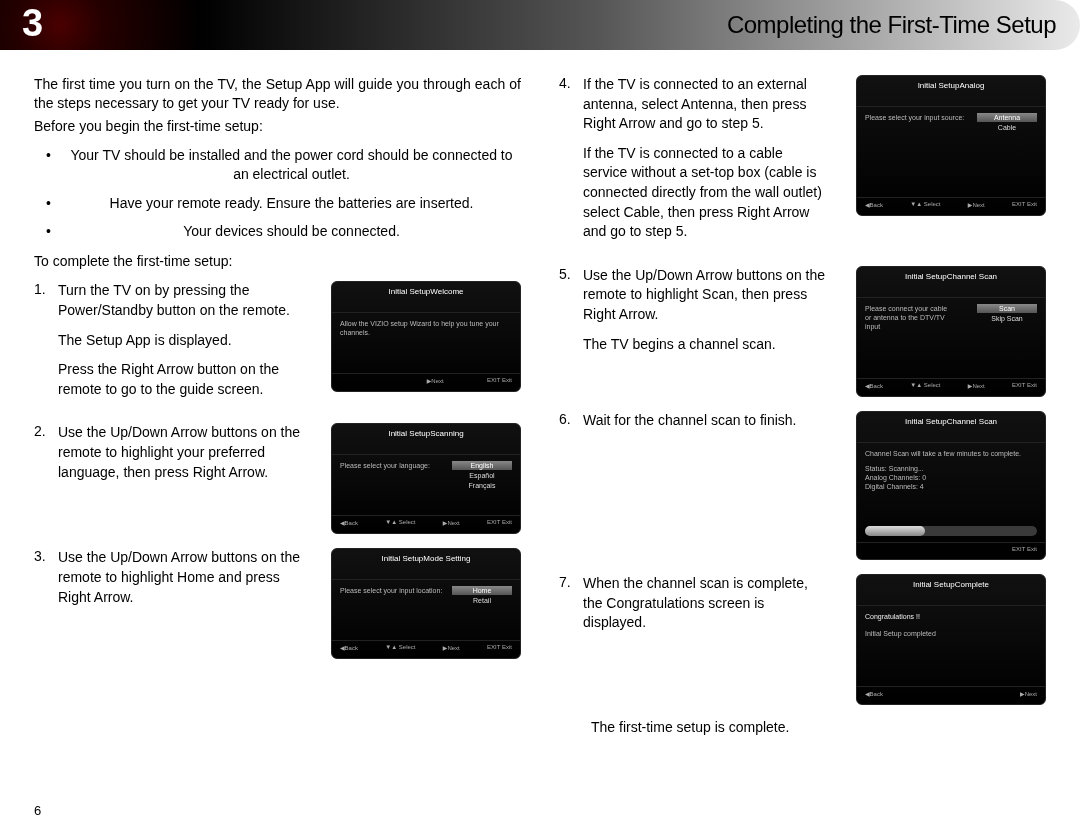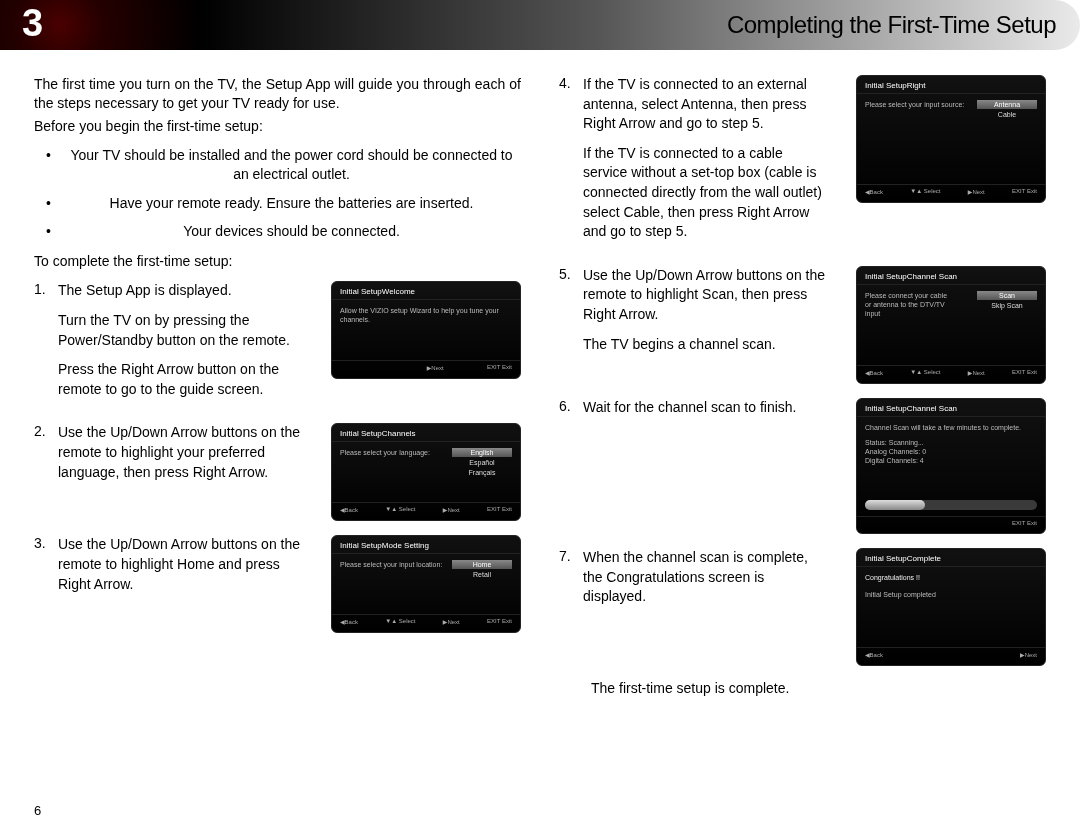--- a/index.html
+++ b/index.html
@@ -71,22 +71,22 @@
     background: linear-gradient(#111, #000);
     border: 1px solid #222;
     border-radius: 6px;
     color: #ccc;
     font-size: 7px;
     font-family: Arial, sans-serif;
     flex-shrink: 0;
     padding-bottom: 4px;
   }
   .tv-title {
-    display: flex; justify-content: flex-start;
-    padding: 5px 8px 3px;
+    display: flex; justify-content: center;
+    padding: 5px 8px 16px;
     color: #fff; font-size: 8px;
     border-bottom: 1px solid #222;
   }
   .tv-body { padding: 6px 8px; min-height: 60px; position: relative; }
   .tv-msg { color: #bbb; line-height: 1.3; }
   .tv-options { position: absolute; right: 8px; top: 6px; width: 60px; }
   .tv-opt {
     text-align: center;
     padding: 1px 0;
     margin-bottom: 1px;
@@ -147,22 +147,22 @@
       <li>Your devices should be connected.</li>
     </ul>
     <p class="para">To complete the first-time setup:</p>
 
     <ol class="steps">
 
       <li>
         <span class="num"></span>
         <div class="step-body">
           <div class="step-text">
+            <p>Turn the TV on by pressing the Power/Standby button on the remote.</p>
             <p>The Setup App is displayed.</p>
-            <p>Turn the TV on by pressing the Power/Standby button on the remote.</p>
             <p>Press the Right Arrow button on the remote to go to the guide screen.</p>
           </div>
           <div class="tv">
             <div class="tv-title">
                 <span>Initial Setup</span>
                 <span>Welcome</span>
               </div>
             <div class="tv-body">
                 <div class="tv-msg">Allow the VIZIO setup Wizard to help you tune your channels.</div>
               </div>
@@ -178,21 +178,21 @@
 
       <li>
         <span class="num"></span>
         <div class="step-body">
           <div class="step-text">
             <p>Use the Up/Down Arrow buttons on the remote to highlight your preferred language, then press Right Arrow.</p>
           </div>
           <div class="tv">
             <div class="tv-title">
                 <span>Initial Setup</span>
-                <span>Channels</span>
+                <span>Scanning</span>
               </div>
             <div class="tv-body">
               <div class="tv-msg">Please select your language:</div>
               <div class="tv-options">
                 <div class="tv-opt sel">English</div>
                 <div class="tv-opt">Español</div>
                 <div class="tv-opt">Français</div>
               </div>
             </div>
             <div class="tv-footer">
@@ -241,21 +241,21 @@
       <li>
         <span class="num"></span>
         <div class="step-body">
           <div class="step-text">
             <p>If the TV is connected to an external antenna, select Antenna, then press Right Arrow and go to step 5.</p>
             <p>If the TV is connected to a cable service without a set-top box (cable is connected directly from the wall outlet) select Cable, then press Right Arrow and go to step 5.</p>
           </div>
           <div class="tv">
             <div class="tv-title">
                 <span>Initial Setup</span>
-                <span>Right</span>
+                <span>Analog</span>
               </div>
             <div class="tv-body" style="min-height:90px;">
               <div class="tv-msg">Please select your input source:</div>
               <div class="tv-options">
                 <div class="tv-opt sel">Antenna</div>
                 <div class="tv-opt">Cable</div>
               </div>
             </div>
             <div class="tv-footer">
               <span>◀Back</span>

